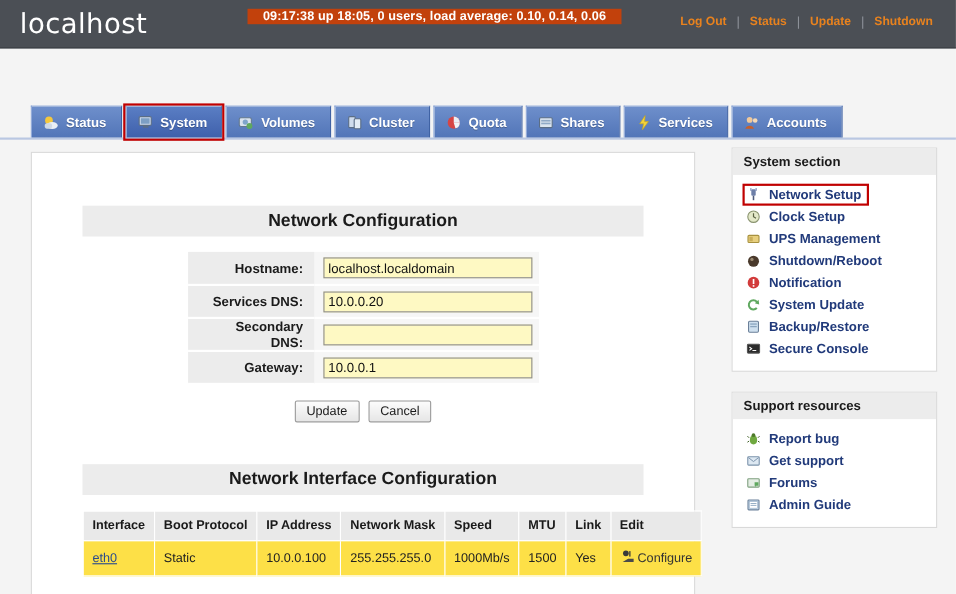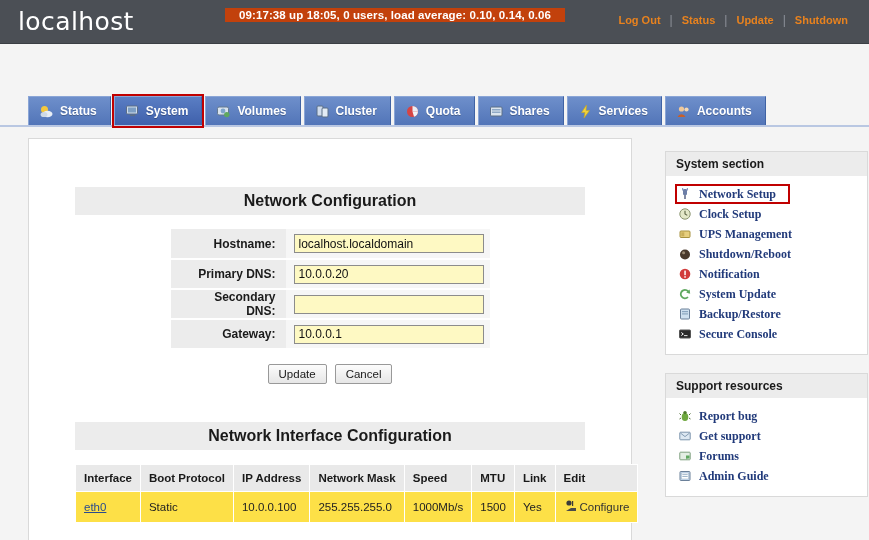--- a/index.html
+++ b/index.html
@@ -125,22 +125,22 @@
     top: 138px;
     width: 604px;
     background: #ffffff;
     border: 1px solid #d9d9d9;
     min-height: 402px;
     padding: 16px;
   }
   #sidebar {
     position: absolute;
     left: 665px;
-    top: 151px;
-    width: 203px;
+    top: 134px;
+    width: 187px;
   }
 
   
   .section-title {
     background: #ececec;
     height: 28px;
     margin: 20px 30px 0 30px;
     display: flex;
     align-items: center;
     justify-content: center;
@@ -244,21 +244,21 @@
   .panel-head {
     background: #ececec;
     height: 24px;
     display: flex;
     align-items: center;
     padding-left: 10px;
     font-weight: bold;
     font-size: 12px;
     color: #1a1a1a;
   }
-  .panel-body { padding: 8px 0 10px 0; font-family: Liberation Serif, serif; }
+  .panel-body { padding: 8px 0 10px 0; }
   .side-item {
     display: flex;
     align-items: center;
     gap: 7px;
     padding: 2px 8px 2px 12px;
     height: 20px;
     position: relative;
     cursor: pointer;
   }
   .side-item .slabel {
@@ -379,21 +379,21 @@
 
   <table id="netform">
     <tbody>
         <tr>
       <td class="lbl">Hostname:</td>
       <td class="fld">
         <input type="text" value="localhost.localdomain" style="">
       </td>
     </tr>
     <tr>
-      <td class="lbl">Primary DNS:</td>
+      <td class="lbl">Services DNS:</td>
       <td class="fld">
         <input type="text" value="10.0.0.20" style="">
       </td>
     </tr>
     <tr>
       <td class="lbl">Secondary DNS:</td>
       <td class="fld">
         <input type="text" value="" style="">
       </td>
     </tr>

